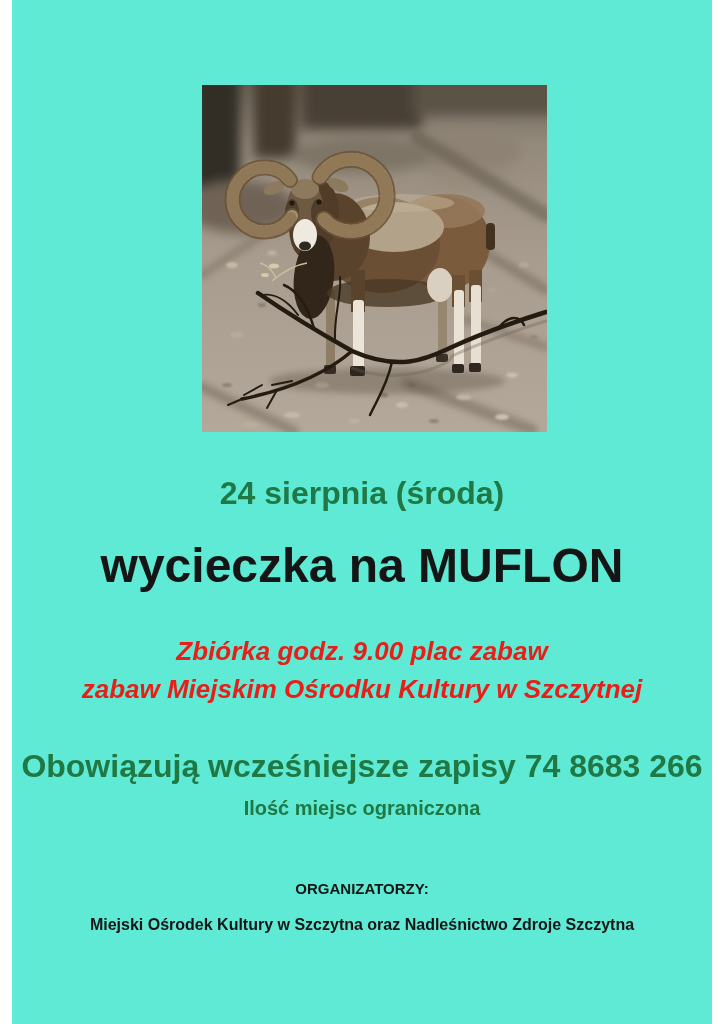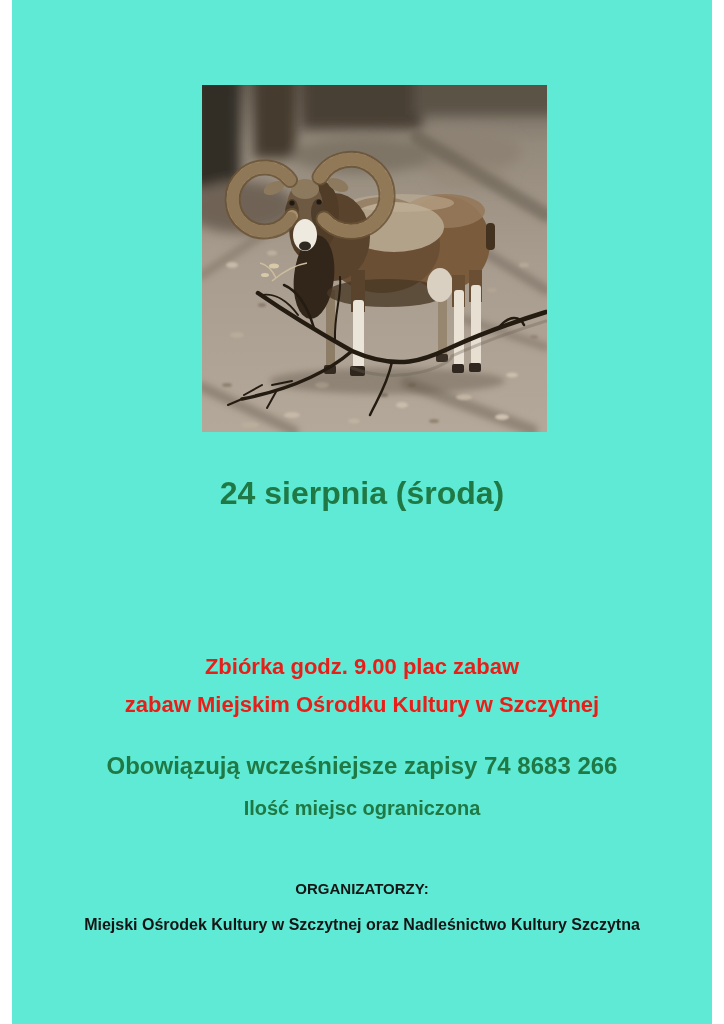--- a/index.html
+++ b/index.html
@@ -15,22 +15,22 @@
     position:absolute;top:85px;left:190px;
     width:345px;height:347px;overflow:hidden;
   }
   .photo svg{display:block;}
   .txt{
     position:absolute;left:0;right:0;
     text-align:center;font-weight:700;white-space:nowrap;
   }
   .date-line{top:471px;font-size:32px;line-height:44px;color:#207945;}
   .main-title{top:534px;font-size:48px;line-height:64px;color:#151515;margin:0;}
-  .meeting{top:648px;font-size:22px;line-height:38px;color:#e81e19;}
-  .signup-line{top:748px;font-size:24px;line-height:36px;color:#207945;}
+  .meeting{top:632px;font-size:26px;line-height:38px;color:#e81e19;font-style:italic;}
+  .signup-line{top:748px;font-size:32px;line-height:36px;color:#207945;}
   .limit-line{top:793px;font-size:20px;line-height:30px;color:#207945;}
   .org-heading{top:877px;font-size:15px;line-height:24px;color:#151515;}
   .org-line{top:911px;font-size:16px;line-height:28px;color:#151515;}
 </style>
 </head>
 <body>
 
 <div class="poster">
 
   <div class="photo">
@@ -171,27 +171,28 @@
         <path d="M 60 300 l -18 10" stroke-width="2"></path>
         <path d="M 75 305 l -10 18" stroke-width="2"></path>
         <path d="M 90 296 l -20 4" stroke-width="2"></path>
         <path d="M 40 314 l -14 6" stroke-width="2"></path>
       </g>
     </svg>
   </div>
 
   <div class="txt date-line">24 sierpnia (środa)</div>
 
+  <h1 class="txt main-title">wycieczka na MUFLON</h1>
 
   <div class="txt meeting">
     <div>Zbiórka godz. 9.00 plac zabaw</div>
     <div>zabaw Miejskim Ośrodku Kultury w Szczytnej</div>
   </div>
 
   <div class="txt signup-line">Obowiązują wcześniejsze zapisy 74 8683 266</div>
 
   <div class="txt org-heading">ORGANIZATORZY:</div>
 
   <div class="txt limit-line">Ilość miejsc ograniczona</div>
 
-  <div class="txt org-line">Miejski Ośrodek Kultury w Szczytnej oraz Nadleśnictwo Kultury Szczytna</div>
+  <div class="txt org-line">Miejski Ośrodek Kultury w Szczytna oraz Nadleśnictwo Zdroje Szczytna</div>
 
 </div>
 
 </body></html>

